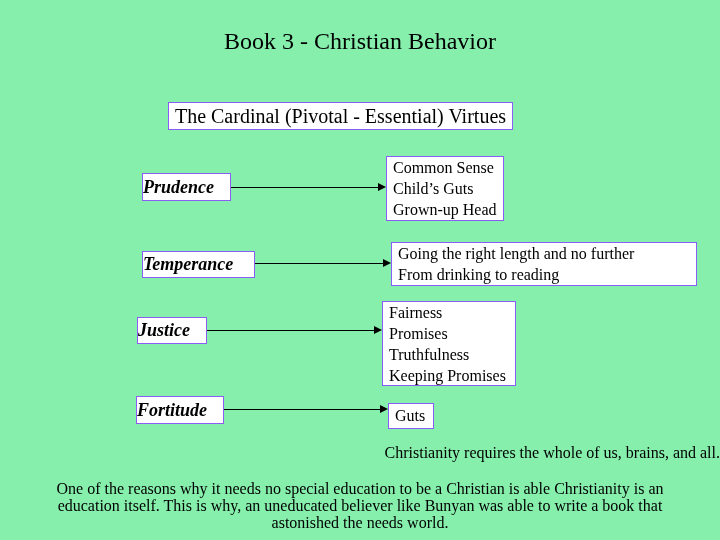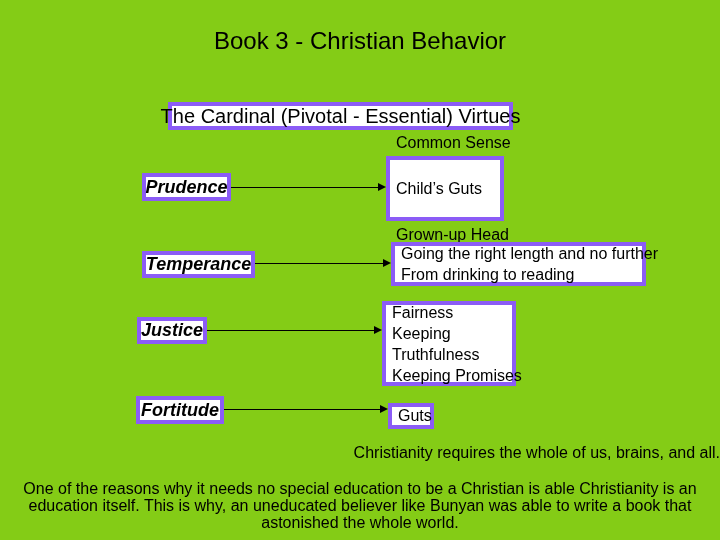--- a/index.html
+++ b/index.html
@@ -1,64 +1,64 @@
 <!DOCTYPE html>
 <html><head>
 <meta charset="utf-8">
 <style>
   html, body { margin: 0; padding: 0; background: #ffffff; }
   .slide {
     position: relative;
     width: 720px;
     height: 540px;
-    background: #84cc16;
+    background: #86efac;
     color: #000000;
-    font-family: Liberation Sans, sans-serif;
+    font-family: Liberation Serif, serif;
     overflow: hidden;
   }
   .slide-title {
     position: absolute;
     top: 28px; left: 0; width: 720px;
     text-align: center;
     font-size: 24px;
     line-height: 26px;
     white-space: nowrap;
   }
   .box {
     position: absolute;
-    border: 4px solid #8b5cf6;
+    border: 1px solid #8b5cf6;
     box-sizing: border-box;
     background: #ffffff;
   }
   .heading-box {
     left: 168px; top: 102px; width: 345px; height: 28px;
     display: flex; align-items: center; justify-content: center;
     font-size: 20px;
     white-space: nowrap;
   }
   .virtue-box {
-    display: flex; align-items: center; justify-content: center;
+    display: flex; align-items: center; 
     font-size: 18px;
     font-weight: bold;
     font-style: italic;
     white-space: nowrap;
   }
   .vb-prudence   { left: 142px; top: 173px; width: 89px;  height: 28px; }
   .vb-temperance { left: 142px; top: 251px; width: 113px; height: 27px; }
   .vb-justice    { left: 137px; top: 317px; width: 70px;  height: 27px; }
   .vb-fortitude  { left: 136px; top: 396px; width: 88px;  height: 28px; }
   .desc-box {
     display: flex; flex-direction: column; justify-content: center;
     font-size: 16px;
     line-height: 21px;
     padding-left: 6px;
     white-space: nowrap;
   }
-  .db-prudence   { left: 386px; top: 156px; width: 118px; height: 65px; gap: 25px; }
-  .db-temperance { left: 391px; top: 242px; width: 255px; height: 44px; }
+  .db-prudence   { left: 386px; top: 156px; width: 118px; height: 65px; }
+  .db-temperance { left: 391px; top: 242px; width: 306px; height: 44px; }
   .db-justice    { left: 382px; top: 301px; width: 134px; height: 85px; }
   .db-fortitude  { left: 388px; top: 403px; width: 46px;  height: 26px; line-height: 20px; }
   .arrow-line {
     position: absolute;
     height: 1px;
     background: #000000;
   }
   .arrow-head {
     position: absolute;
     width: 0; height: 0;
@@ -123,35 +123,35 @@
     <div class="desc-line">From drinking to reading</div>
   </div>
 
   <div class="box virtue-box vb-justice">
     <span>Justice</span>
   </div>
   <div class="arrow-line al-justice"></div>
   <div class="arrow-head ah-justice"></div>
   <div class="box desc-box db-justice">
     <div class="desc-line">Fairness</div>
-    <div class="desc-line">Keeping</div>
+    <div class="desc-line">Promises</div>
     <div class="desc-line">Truthfulness</div>
     <div class="desc-line">Keeping Promises</div>
   </div>
 
   <div class="box virtue-box vb-fortitude">
     <span>Fortitude</span>
   </div>
   <div class="arrow-line al-fortitude"></div>
   <div class="arrow-head ah-fortitude"></div>
   <div class="box desc-box db-fortitude">
     <div class="desc-line">Guts</div>
   </div>
 
   <div class="footnote">Christianity requires the whole of us, brains, and all.</div>
 
   <div class="closing-paragraph">
     <div class="paragraph-line">One of the reasons why it needs no special education to be a Christian is able Christianity is an</div>
     <div class="paragraph-line">education itself.  This is why, an uneducated believer like Bunyan was able to write a book that</div>
-    <div class="paragraph-line">astonished the whole world.</div>
+    <div class="paragraph-line">astonished the needs world.</div>
   </div>
 
 </div>
 
 </body></html>

